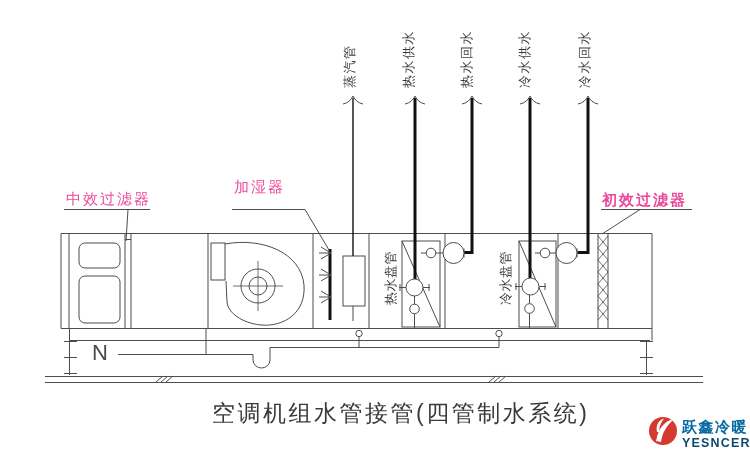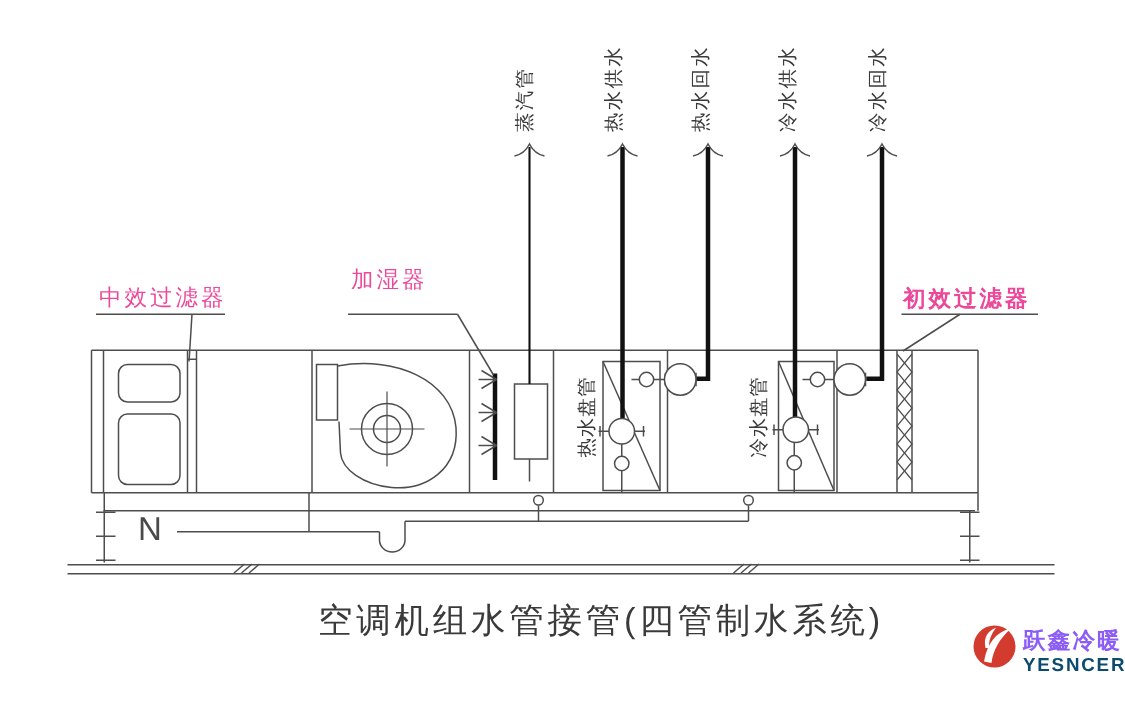--- a/index.html
+++ b/index.html
@@ -7,21 +7,21 @@
          font-family:"Liberation Sans", sans-serif;}
   #lineart{position:absolute;left:0;top:0;}
   .lbl{position:absolute;color:#ec4899;font-size:15px;letter-spacing:2px;white-space:nowrap;line-height:15px;}
   .vlabel{position:absolute;color:#3a3a3a;font-size:13px;letter-spacing:1.5px;white-space:nowrap;
           height:15px;line-height:15px;transform:rotate(-90deg);transform-origin:0 100%;}
   .coil-vlabel{font-size:13px;letter-spacing:0.5px;}
   #title{position:absolute;left:212px;top:398px;font-size:23px;letter-spacing:2.5px;
          color:#3a3a3a;white-space:nowrap;}
   #n-label{position:absolute;left:92px;top:340px;font-size:22px;color:#4a4a4a;font-weight:400;}
   #logo-name{position:absolute;left:682px;top:418px;font-size:15px;font-weight:bold;
-             letter-spacing:1.5px;color:#8b5cf6;white-space:nowrap;text-align:right;}
+             letter-spacing:1.5px;color:#0369a1;white-space:nowrap;text-align:right;}
   #logo-latin{position:absolute;left:682px;top:436px;font-size:12.5px;font-weight:bold;
               letter-spacing:1.2px;color:#0c4a6e;white-space:nowrap;}
 </style>
 </head>
 <body>
 
 <div id="stage">
 
   <svg id="lineart" width="750" height="470" viewBox="0 0 750 470" fill="none" stroke="#4d4d4d" stroke-width="1">
 

